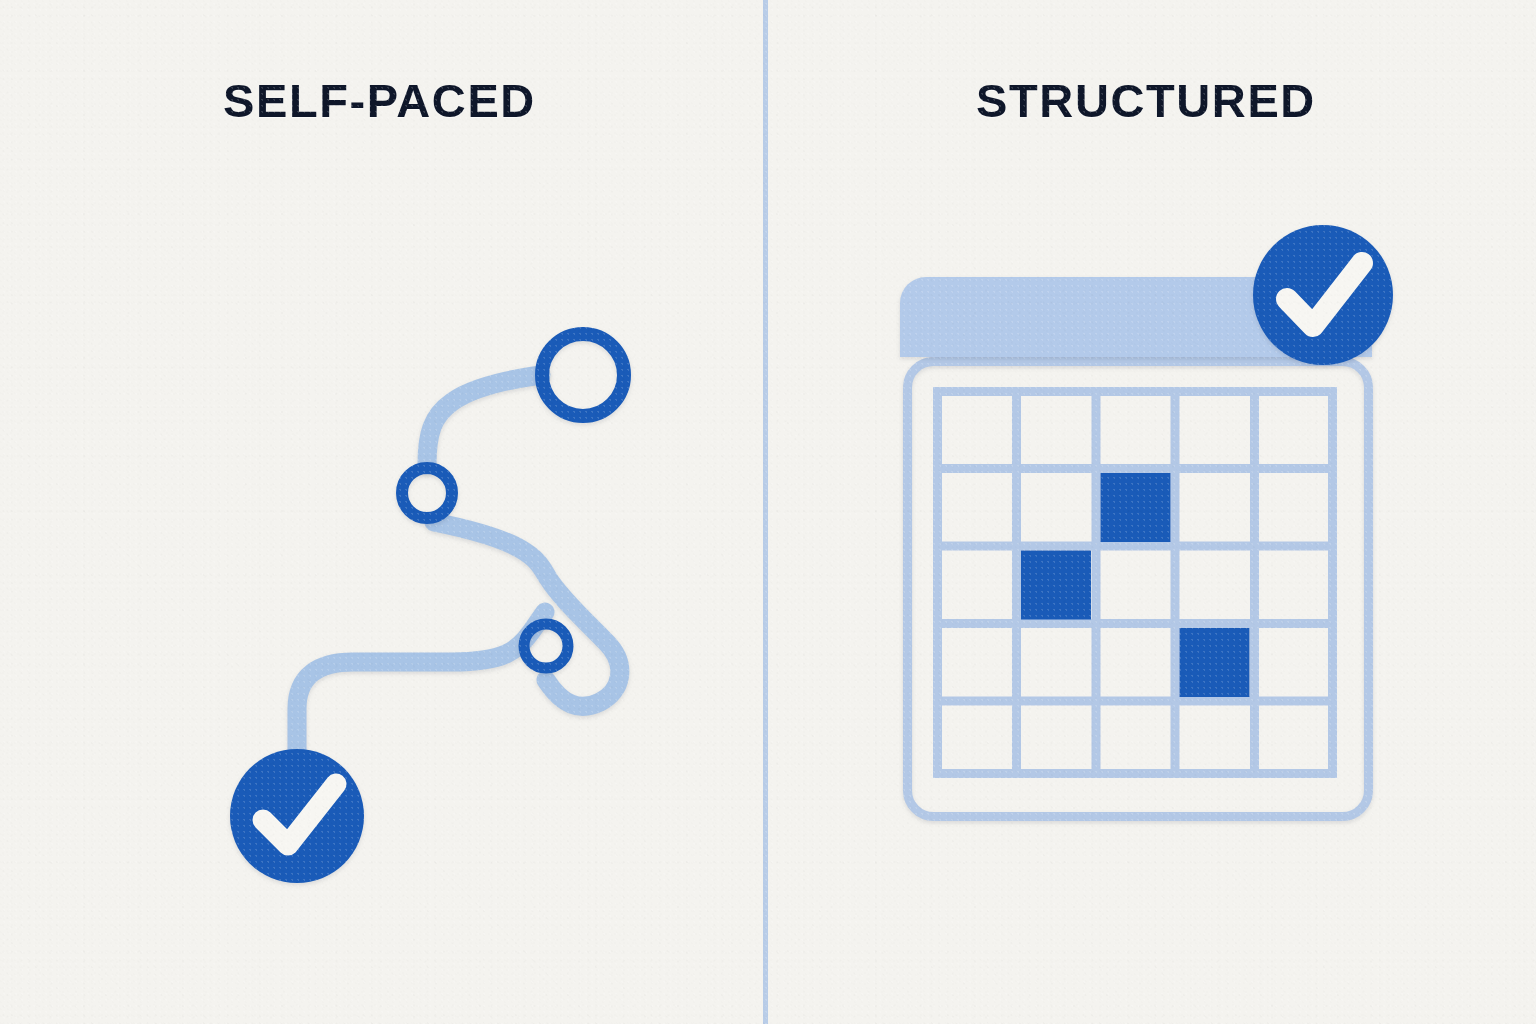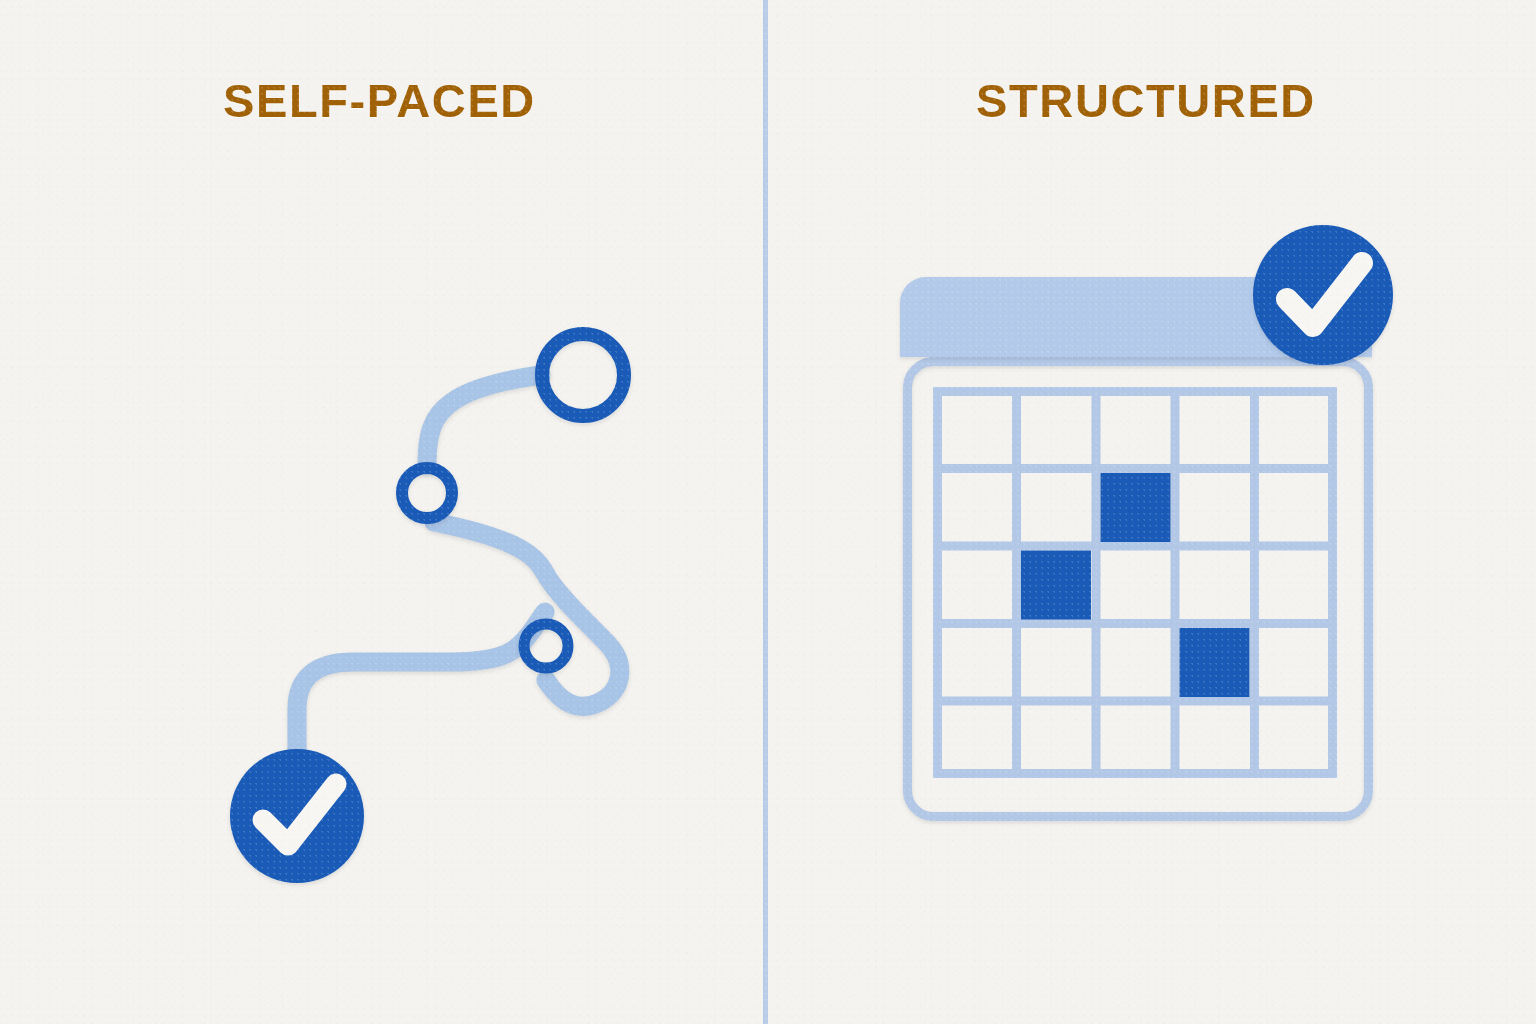--- a/index.html
+++ b/index.html
@@ -50,21 +50,21 @@
   #panel-structured { left:770px; width:766px; }
 
   .panel-title {
     position:absolute;
     top:73px;
     width:100%;
     text-align:center;
     font-size:47px;
     font-weight:bold;
     letter-spacing:1.6px;
-    color:#a16207;
+    color:#0f172a;
     white-space:nowrap;
     text-shadow:0 1px 0 rgba(255,255,255,.55);
   }
   #panel-self-paced .panel-title { padding-right:6px; }
   #panel-structured .panel-title { padding-right:14px; }
 
   
   .art { position:absolute; }
   #self-paced-art { left:0;  top:0; width:765px; height:1024px; }
   #structured-art { left:0;  top:0; width:766px; height:1024px; }

